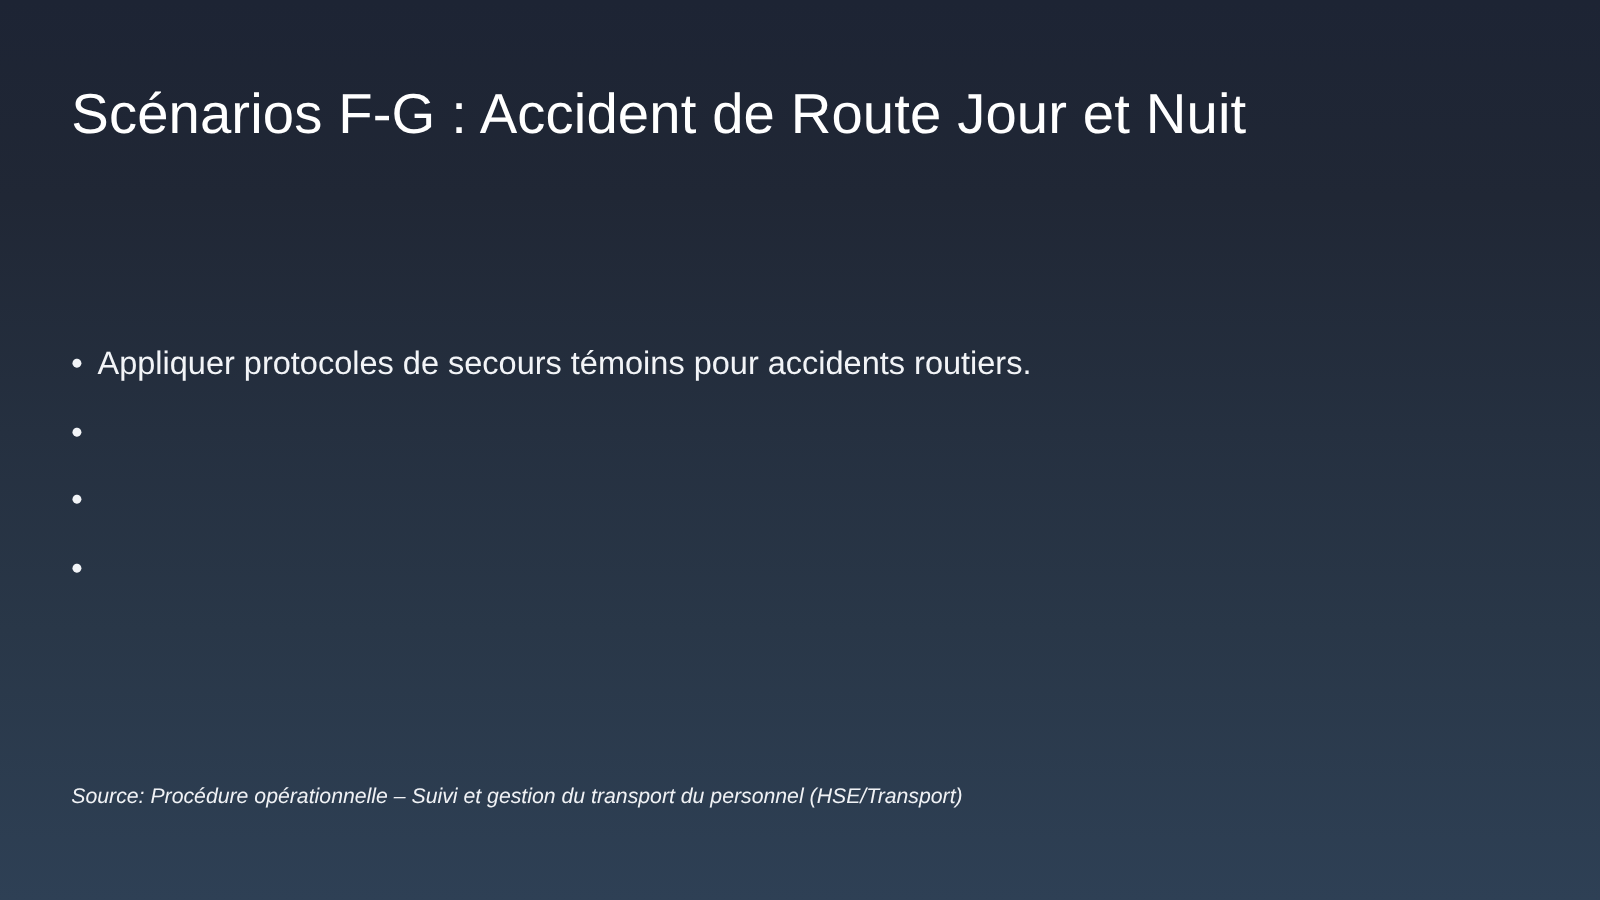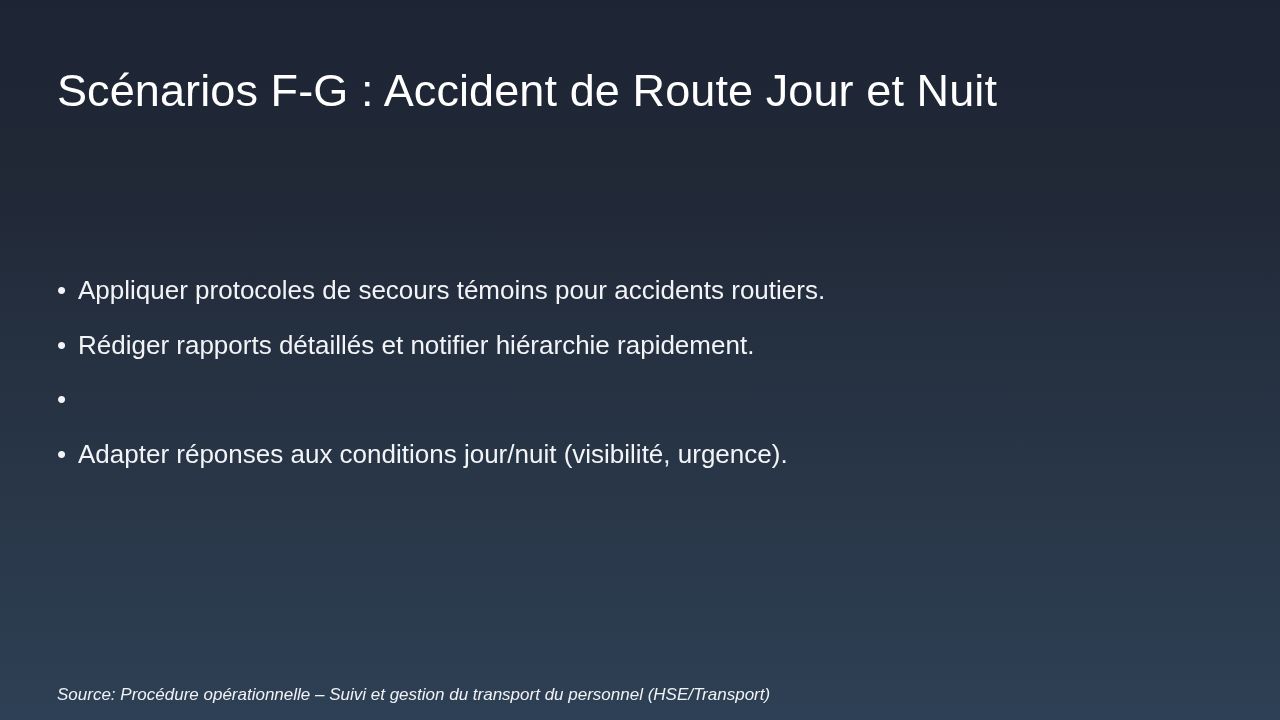--- a/index.html
+++ b/index.html
@@ -69,21 +69,21 @@
     color: #f2f4f7;
   }
 
   .bullet-text {
     display: inline-block;
   }
 
   .source-note {
     position: absolute;
     left: 57px;
-    top: 684px;
+    top: 626px;
     font-size: 17px;
     font-style: italic;
     line-height: 22px;
     color: #f0f2f5;
     white-space: nowrap;
   }
 </style>
 </head>
 <body>
 
@@ -93,29 +93,27 @@
 
   <ul class="bullet-list">
 
     <li class="bullet-item">
       <span class="bullet-marker">•</span>
       <span class="bullet-text">Appliquer protocoles de secours témoins pour accidents routiers.</span>
     </li>
 
     <li class="bullet-item">
       <span class="bullet-marker">•</span>
-      <span class="bullet-text">Rédiger rapports détaillés et notifier hiérarchie rapidement.</span>
     </li>
 
     <li class="bullet-item">
       <span class="bullet-marker">•</span>
     </li>
 
     <li class="bullet-item">
       <span class="bullet-marker">•</span>
-      <span class="bullet-text">Adapter réponses aux conditions jour/nuit (visibilité, urgence).</span>
     </li>
 
   </ul>
 
   <div class="source-note">Source: Procédure opérationnelle – Suivi et gestion du transport du personnel (HSE/Transport)</div>
 
 </div>
 
 </body></html>

